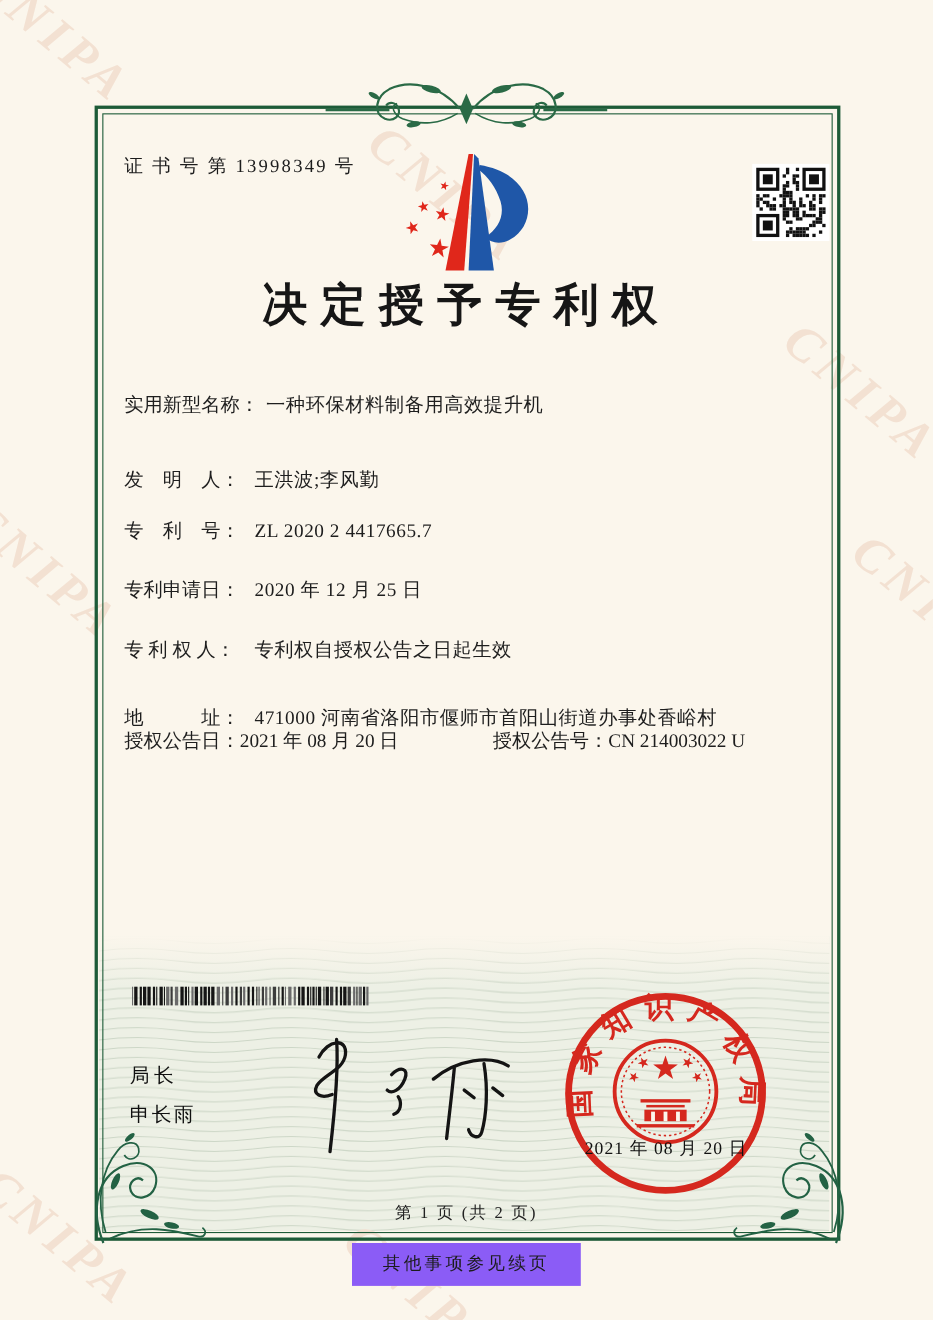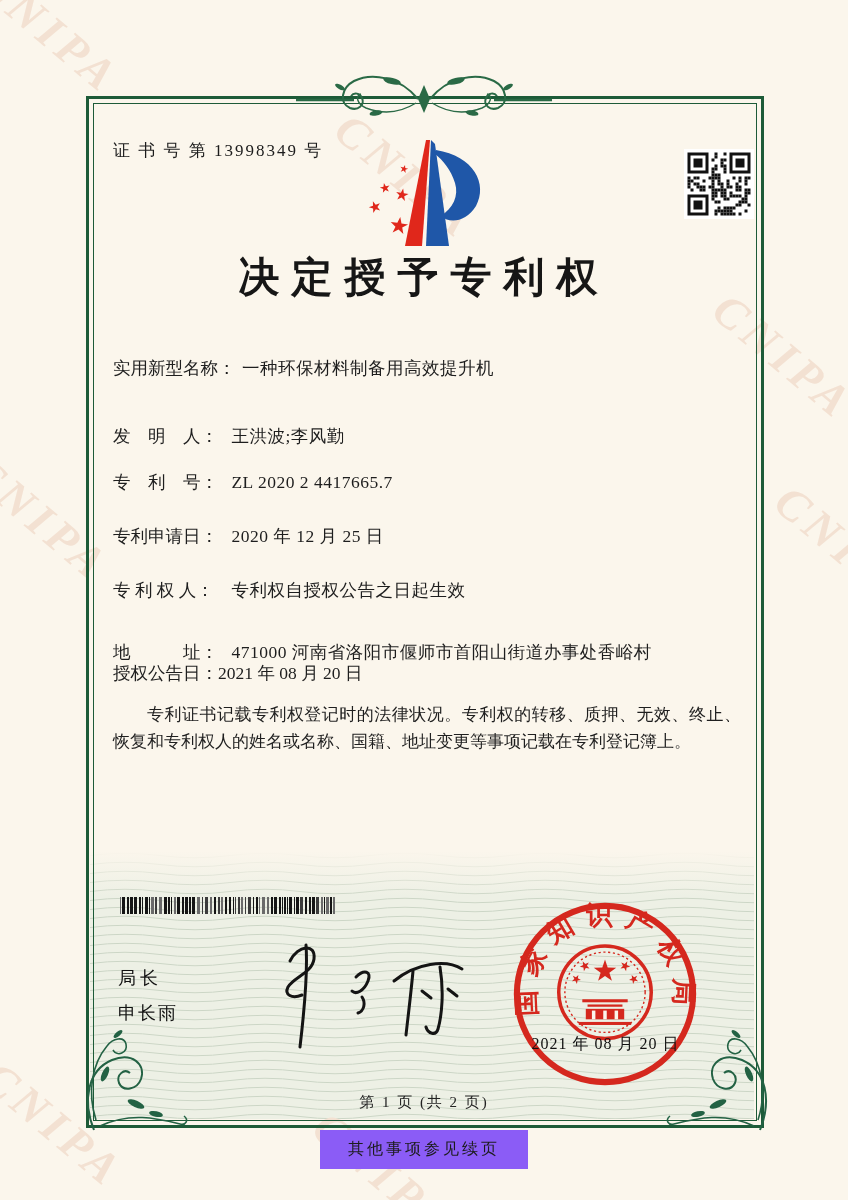--- a/index.html
+++ b/index.html
@@ -313,24 +313,24 @@
 <div class="frow" style="top:578px">
   <span class="flabel">专 利 权 人：</span>
   <span class="fvalue">专利权自授权公告之日起生效</span>
 </div>
 <div class="frow" style="top:640px">
   <span class="flabel">地　　　址：</span>
   <span class="fvalue">471000 河南省洛阳市偃师市首阳山街道办事处香峪村</span>
 </div>
 <div class="frow" style="top:661px;width:628px">
   <span>授权公告日：</span><span>2021 年 08 月 20 日</span>
+  <span class="grant2"><span>授权公告号：</span><span>CN 214003022 U</span></span>
 </div>
 
 <div class="paras">
-  <p>专利证书记载专利权登记时的法律状况。专利权的转移、质押、无效、终止、恢复和专利权人的姓名或名称、国籍、地址变更等事项记载在专利登记簿上。</p>
 </div>
 
 <div class="barcode" id="barcode">
     <div style="left: 0px; width: 1px; background: rgb(106, 106, 106);"></div>
     <div style="left: 2px; width: 3px; background: rgb(21, 21, 21);"></div>
     <div style="left: 7px; width: 2px; background: rgb(21, 21, 21);"></div>
     <div style="left: 10px; width: 3px; background: rgb(21, 21, 21);"></div>
     <div style="left: 14px; width: 3px; background: rgb(21, 21, 21);"></div>
     <div style="left: 19px; width: 2px; background: rgb(21, 21, 21);"></div>
     <div style="left: 22px; width: 1px; background: rgb(21, 21, 21);"></div>

